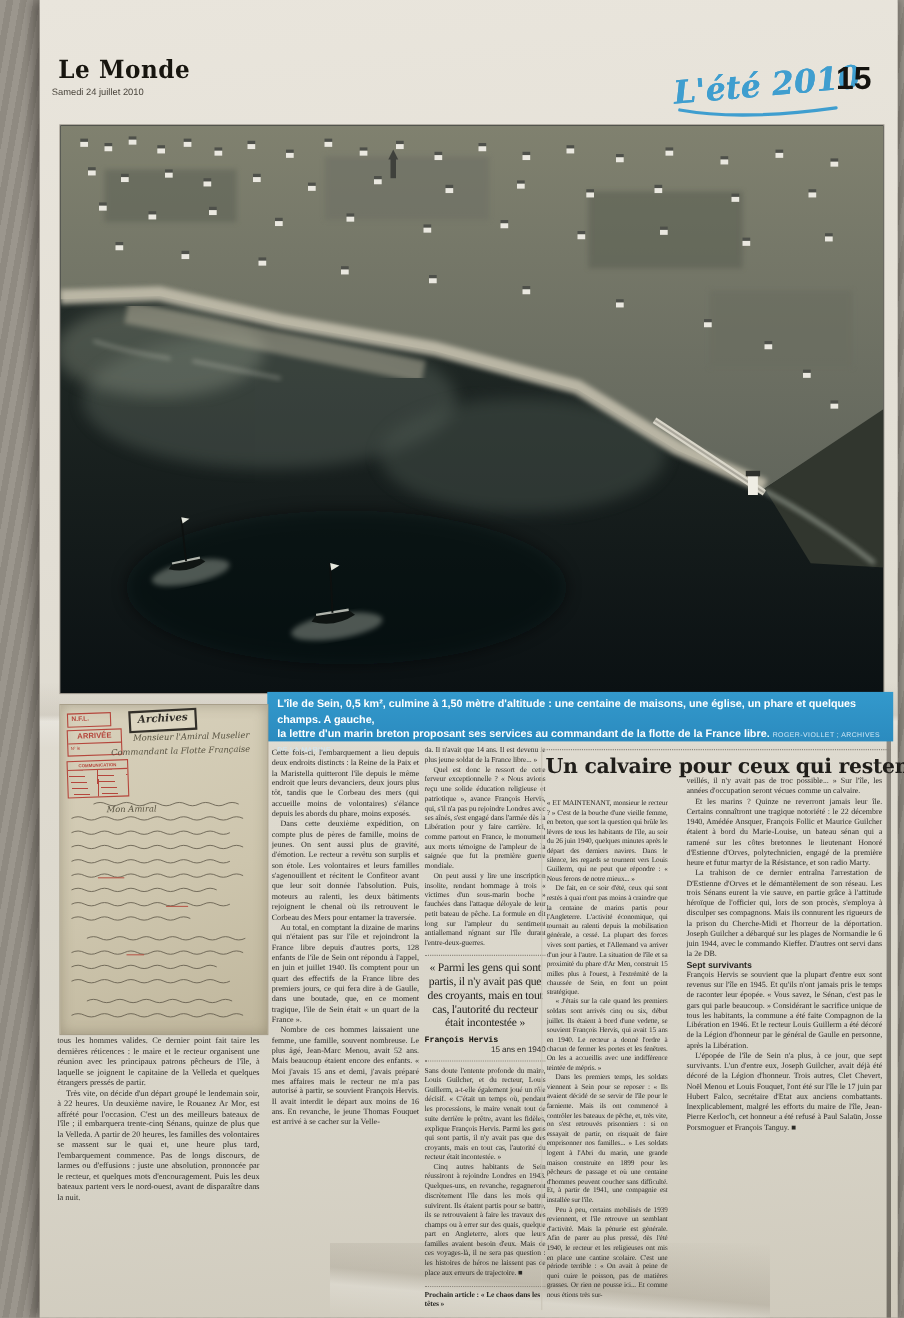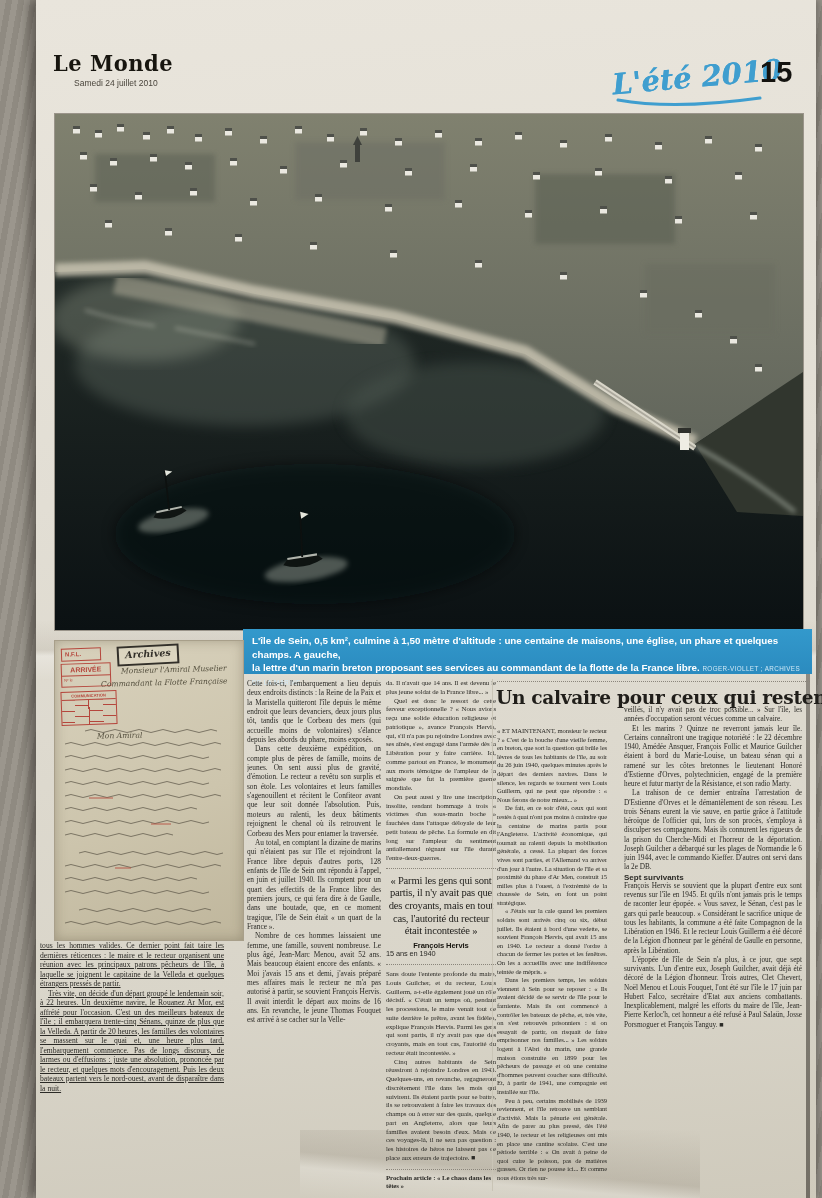--- a/index.html
+++ b/index.html
@@ -14,21 +14,21 @@
     box-shadow:-7px 0 10px rgba(40,35,30,.45), 4px 0 6px rgba(40,35,30,.25);}
   .crease{pointer-events:none;}
   #crease1{left:36px;top:620px;width:780px;height:60px;
     background:linear-gradient(180deg,rgba(120,110,95,0) 0,rgba(120,110,95,.12) 50%,rgba(255,255,255,.25) 60%,rgba(120,110,95,0) 100%);}
   #crease2{left:300px;top:1130px;width:400px;height:68px;
     background:linear-gradient(185deg,rgba(110,100,85,0) 0,rgba(110,100,85,.18) 55%,rgba(255,255,255,.2) 70%,rgba(110,100,85,0) 100%);}
   #page-edge{left:806px;top:640px;width:4px;height:558px;background:linear-gradient(180deg,#6f6a62,#4c4840);opacity:.7;}
 
   
   #masthead-title{left:53px;top:50px;font-family:"DejaVu Serif",serif;font-weight:900;font-size:21px;color:#17150f;letter-spacing:.5px;transform:scaleY(1.08);}
-  #masthead-date{left:74px;top:78px;font-family:"Liberation Sans",sans-serif;font-size:8.5px;color:#4a453c;}
+  #masthead-date{left:47px;top:78px;font-family:"Liberation Sans",sans-serif;font-size:8.5px;color:#4a453c;}
   #season-logo{left:612px;top:60px;font-family:"DejaVu Serif",serif;font-style:italic;font-weight:bold;font-size:29px;color:#3f9ecf;transform:rotate(-5deg);text-shadow:0 0 .4px #3f9ecf;}
   #season-swoosh{left:614px;top:96px;}
   #page-number{left:760px;top:56px;font-family:"Liberation Sans",sans-serif;font-weight:bold;font-size:29px;color:#14130f;}
 
   
   #photo{left:55px;top:114px;width:748px;height:516px;background:#11171a;box-shadow:0 0 0 1px #9a948a;}
 
   
   #caption-bar{left:243px;top:629px;width:569px;height:45px;background:linear-gradient(180deg,#3399cc,#2b8bbf);
     color:#ffffff;font-family:Liberation Sans, sans-serif;font-weight:bold;font-size:9.8px;line-height:1.4;padding:5px 9px 0 9px;box-sizing:border-box;}
@@ -50,33 +50,33 @@
   .hand{position:absolute;font-family:"DejaVu Serif",serif;font-style:italic;color:#55503f;white-space:nowrap;}
   #addr1{left:66px;top:24px;font-size:7.6px;transform:rotate(-1.5deg);}
   #addr2{left:46px;top:37px;font-size:7.6px;transform:rotate(-1.5deg);}
   #salut{left:42px;top:62px;font-size:7.6px;transform:rotate(-1deg);margin-top:28px;}
   #scrawl{left:0;top:0;}
 
   
   .bodycol{position:absolute;text-align:justify;color:#2b2a26;overflow:hidden;}
   .bodycol p{margin:0;}
   .bodycol p + p{text-indent:8px;}
-  #colA{left:40px;top:941px;width:184px;height:228px;font-size:7.6px;line-height:9.5px;text-decoration:underline;}
+  #colA{left:52px;top:941px;width:184px;height:228px;font-size:7.6px;line-height:9.5px;}
   #colB{left:247px;top:679px;width:134px;height:520px;font-size:7.35px;line-height:9.35px;}
   #colC{left:386px;top:679px;width:110px;height:520px;font-size:6.9px;line-height:8.75px;letter-spacing:-.1px;}
   #colD{left:497px;top:727px;width:110px;height:466px;font-size:6.65px;line-height:8.6px;letter-spacing:-.12px;}
   #colE{left:624px;top:706px;width:178px;height:466px;font-size:7.25px;line-height:9.25px;}
 
   #col-sep{left:492px;top:679px;width:1px;height:512px;background:#c9c4b6;}
 
   
   #pull-quote{border-top:1px dotted #8a857b;border-bottom:1px dotted #8a857b;margin:5px 0;padding:6px 0 5px 0;}
   #pull-quote .q{font-size:10.6px;line-height:12.6px;letter-spacing:-.2px;color:#1f1e1b;text-align:center;text-indent:0;}
-  #pull-quote .by{display:block;text-align:center;font-family:Liberation Sans, sans-serif;font-weight:bold;font-size:7.6px;margin-top:4px;color:#17150f;}
-  #pull-quote .byd{display:block;text-align:left;font-family:"Liberation Sans",sans-serif;font-size:7.4px;color:#2b2a26;}
+  #pull-quote .by{display:block;text-align:left;font-family:Liberation Mono, monospace;font-weight:bold;font-size:7.6px;margin-top:4px;color:#17150f;}
+  #pull-quote .byd{display:block;text-align:right;font-family:"Liberation Sans",sans-serif;font-size:7.4px;color:#2b2a26;}
   #next-article{border-top:1px dotted #8a857b;margin-top:6px;padding-top:4px;font-weight:bold;font-size:6.9px;text-align:left;text-indent:0;}
 
   
   #headline-rule{left:497px;top:681px;width:313px;height:0;border-top:1.5px dotted #8a857b;}
   #headline{left:496px;top:687px;width:320px;font-family:"DejaVu Serif",serif;font-weight:bold;font-size:18.6px;letter-spacing:-.3px;color:#201e1a;white-space:nowrap;}
   .subhead{font-family:"Liberation Sans",sans-serif;font-weight:bold;font-size:8px;margin:7px 0 3px 0;text-indent:0 !important;}
 </style>
 </head>
 <body>
 

